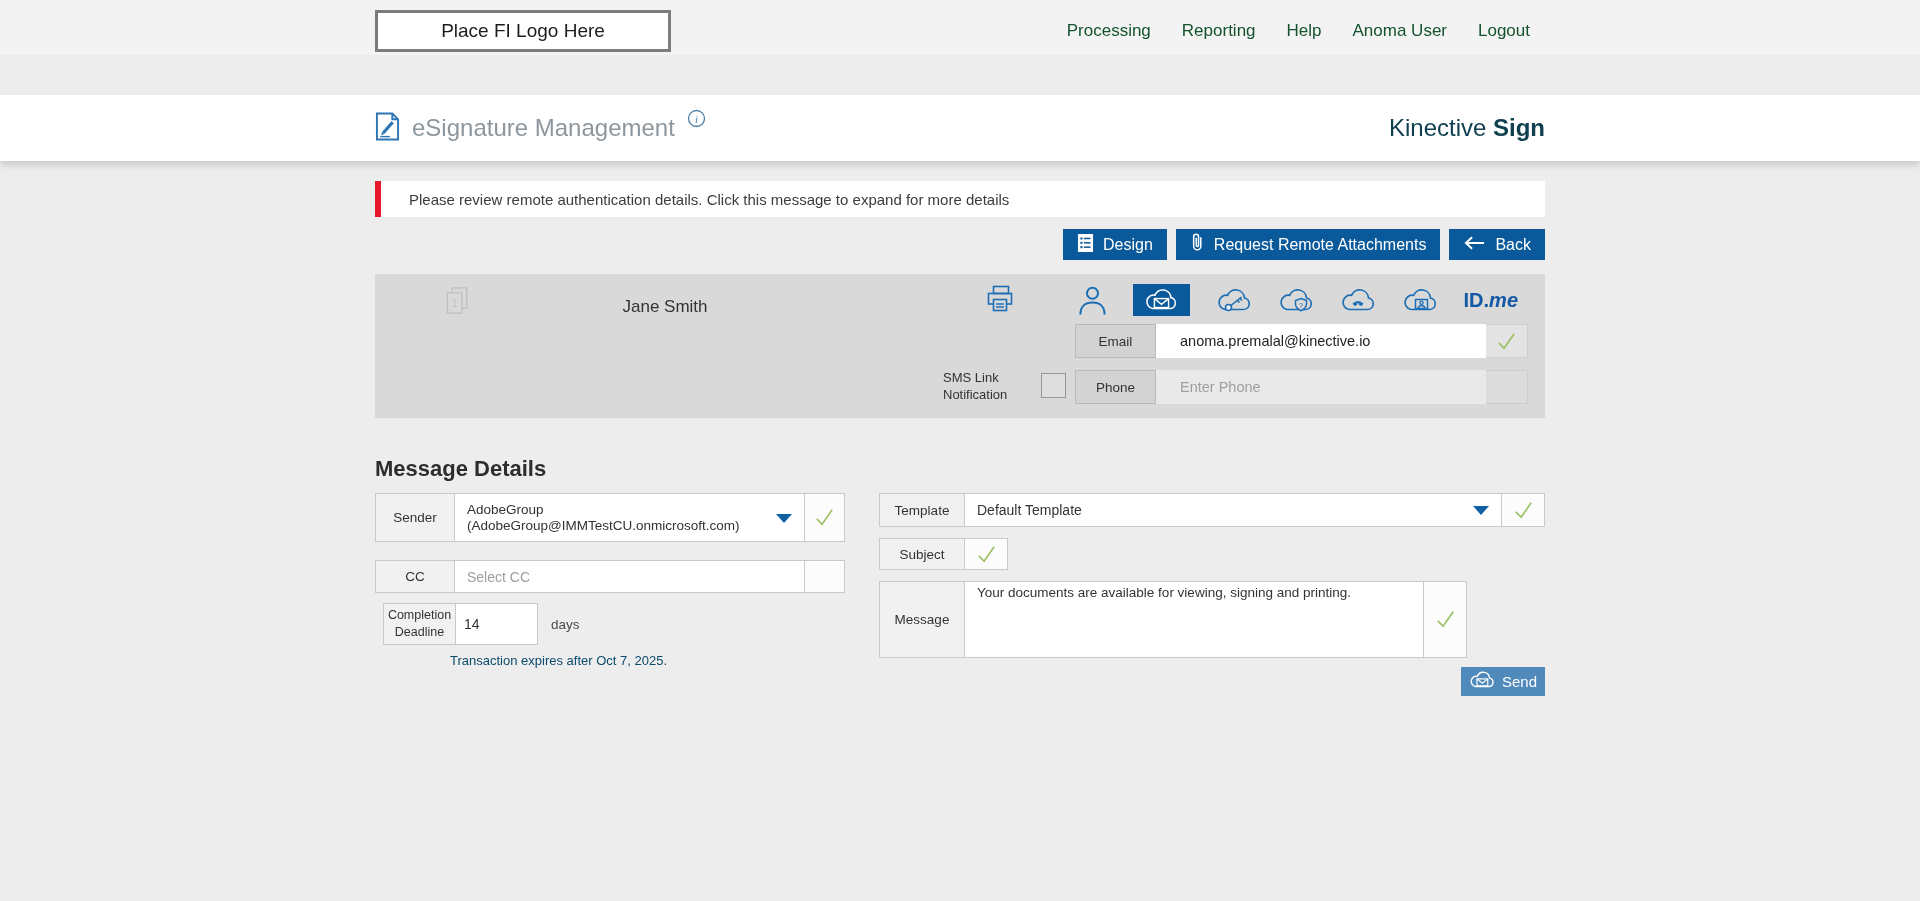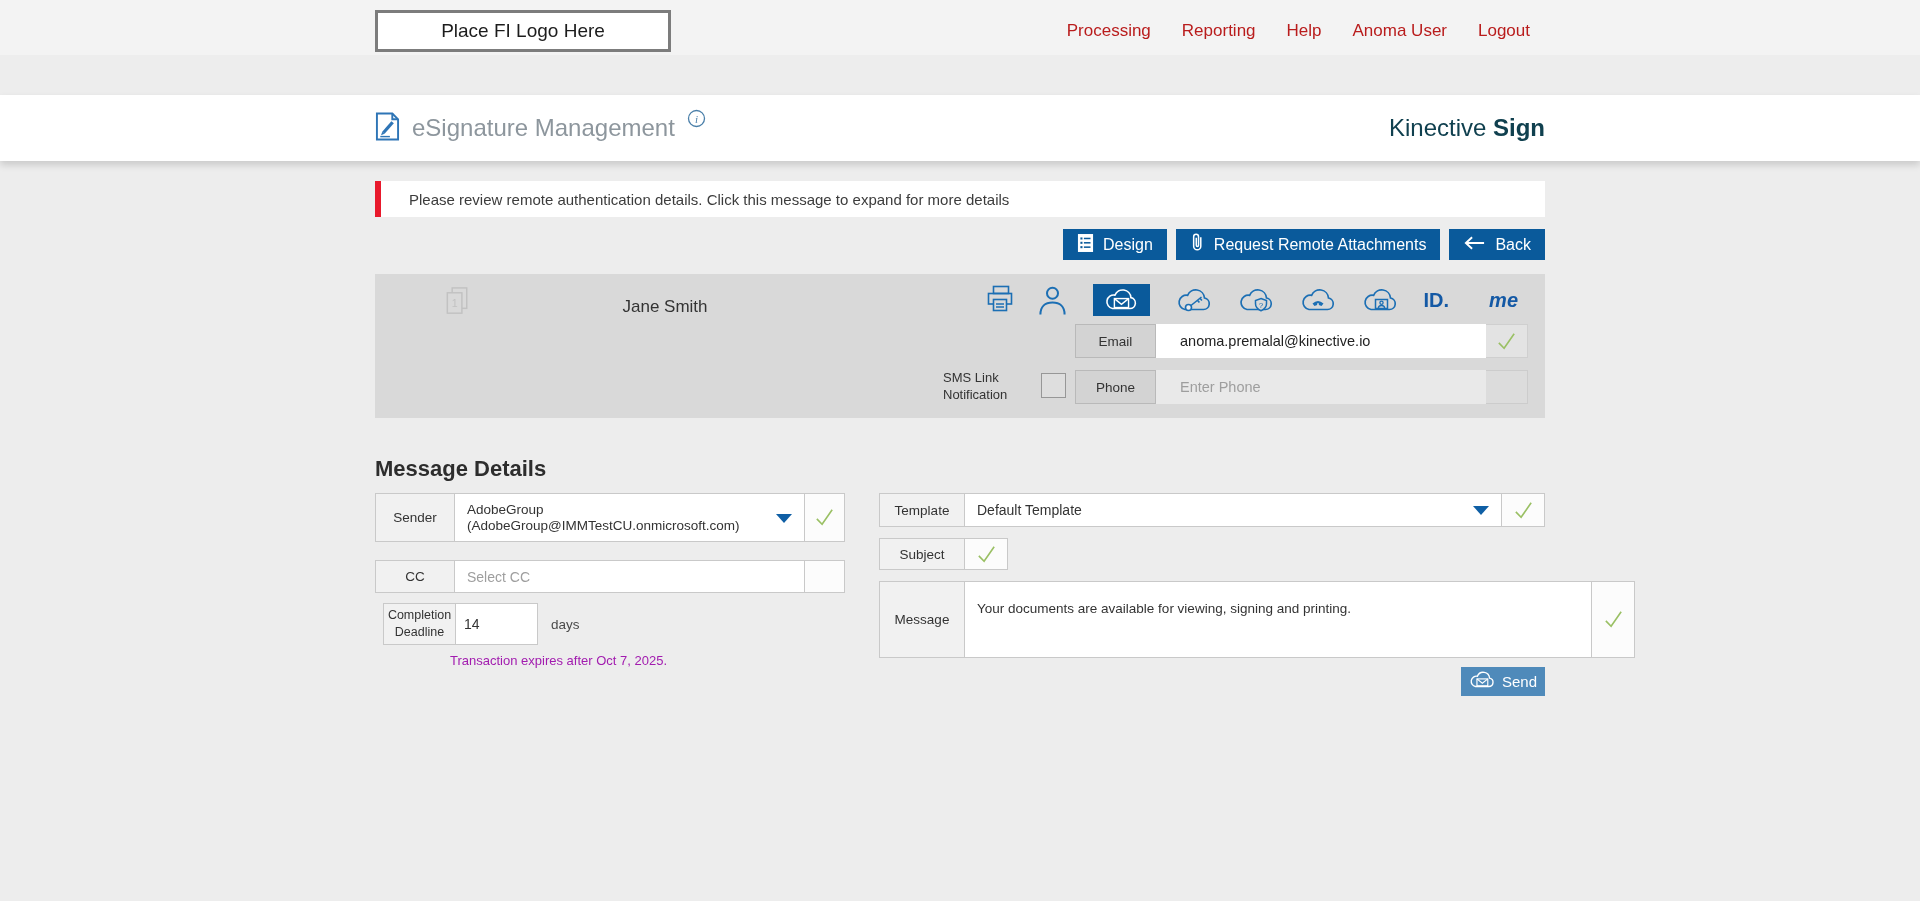--- a/index.html
+++ b/index.html
@@ -7,21 +7,21 @@
   body { font-family:"Liberation Sans", sans-serif; background:#ededed; overflow:hidden; }
 
   .page { width:1920px; height:901px; position:relative; background:#ededed; }
 
   
   .topbar { height:55px; background:#f3f3f3; position:relative; }
   .logo-box { position:absolute; left:375px; top:10px; width:296px; height:42px;
               background:#fff; border:3px solid #7c7c7c; display:flex; align-items:center;
               justify-content:center; font-size:19px; color:#1c1c1c; }
   .topnav { position:absolute; right:390px; top:0; height:62px; display:flex; align-items:center; gap:31px; }
-  .topnav a { font-size:17px; color:#b91c1c; text-decoration:none; cursor:pointer; }
+  .topnav a { font-size:17px; color:#14532d; text-decoration:none; cursor:pointer; }
 
   
   .app-header { height:66px; background:#fff; box-shadow:0 4px 7px rgba(0,0,0,0.15); position:relative; z-index:3;margin-top:40px; }
   .header-inner { width:1170px; margin:0 auto; height:100%; display:flex; align-items:center; justify-content:space-between; }
   .header-left { display:flex; align-items:center; }
   .page-title { font-size:24px; font-weight:400; color:#8d969d; margin-left:12px; }
   .info-icon { margin:-16px 0 0 12px; cursor:pointer; }
   .brand { font-size:24px; color:#10404f; }
   .brand b { font-weight:700; }
 
@@ -37,21 +37,21 @@
 
   
   .recipient-card { margin-top:14px; height:144px; background:#d9d9d9; position:relative; }
   .pages-icon { position:absolute; left:70px; top:12px; }
   .recipient-name { position:absolute; left:160px; top:23px; width:260px; text-align:center; font-size:17px; color:#333; }
   .printer-icon { position:absolute; left:610px; top:10px; cursor:pointer; }
   .auth-row { position:absolute; right:27px; top:8px; height:36px; display:flex; align-items:center; gap:26px; }
   .auth-item { cursor:pointer; display:flex; align-items:center; justify-content:center; }
   .auth-selected { width:57px; height:32px; background:#0a5a9b; }
   .idme { font-size:20px; color:#1459a5; font-weight:bold; cursor:pointer; }
-  .idme i { font-style:italic;margin-left:40px; }
+  .idme i { font-style:italic; }
 
   .rc-row { position:absolute; display:flex; }
   .rc-row-email { left:700px; top:50px; }
   .rc-row-phone { left:700px; top:96px; }
   .rc-label { width:81px; height:34px; background:#d3d3d3; border:1px solid #b9b9b9;
               display:flex; align-items:center; justify-content:center; font-size:13.5px; color:#333; }
   .rc-input { width:330px; height:34px; border:none; outline:none; padding:0 24px; font-size:14.5px;
               color:#222; font-family:inherit; background:#fff; }
   .rc-input:disabled { background:#e9e9e9; }
   .rc-check { width:42px; height:34px; background:#e3e3e3; border:1px solid #cfcfcf; border-left:none;
@@ -86,28 +86,28 @@
   .row-cc { left:0; top:67px; height:33px; }
   .row-cc .f-label { width:80px; }
   .row-cc .f-value { width:350px; }
   .row-cc .f-check { width:40px; }
 
   .row-completion { left:8px; top:110px; height:42px; }
   .row-completion .f-label { width:73px; font-size:12.5px; }
   .row-completion .f-value { width:82px; padding:0 8px; }
   .days-text { display:flex; align-items:center; margin-left:13px; font-size:13.5px; color:#4a4a4a; }
 
-  .expiry-note { position:absolute; left:75px; top:160px; font-size:13px; color:#a21caf; }
+  .expiry-note { position:absolute; left:75px; top:160px; font-size:13px; color:#0c4a6e; }
 
   .row-template { left:504px; top:0; height:34px; }
   .row-subject  { left:504px; top:45px; height:32px; }
   .row-message  { left:504px; top:88px; height:77px; }
   .row-template .f-label, .row-subject .f-label, .row-message .f-label { width:86px; }
   .row-template .f-value, .row-subject .f-value { width:537px; }
-  .row-message .f-value { width:627px; align-items:flex-start; padding-top:18px; font-size:13.5px; line-height:17px; }
+  .row-message .f-value { width:459px; align-items:flex-start; padding-top:2px; font-size:13.5px; line-height:17px; }
   .row-template .f-check, .row-subject .f-check, .row-message .f-check { width:43px; }
 
   .send-btn { position:absolute; left:1086px; top:174px; width:84px; height:29px; background:#4f8aba;
               color:#fff; border:none; display:flex; align-items:center; justify-content:center; gap:7px;
               font-size:15px; cursor:pointer; font-family:inherit; }
 </style>
 </head>
 <body>
 
 <div class="page">

